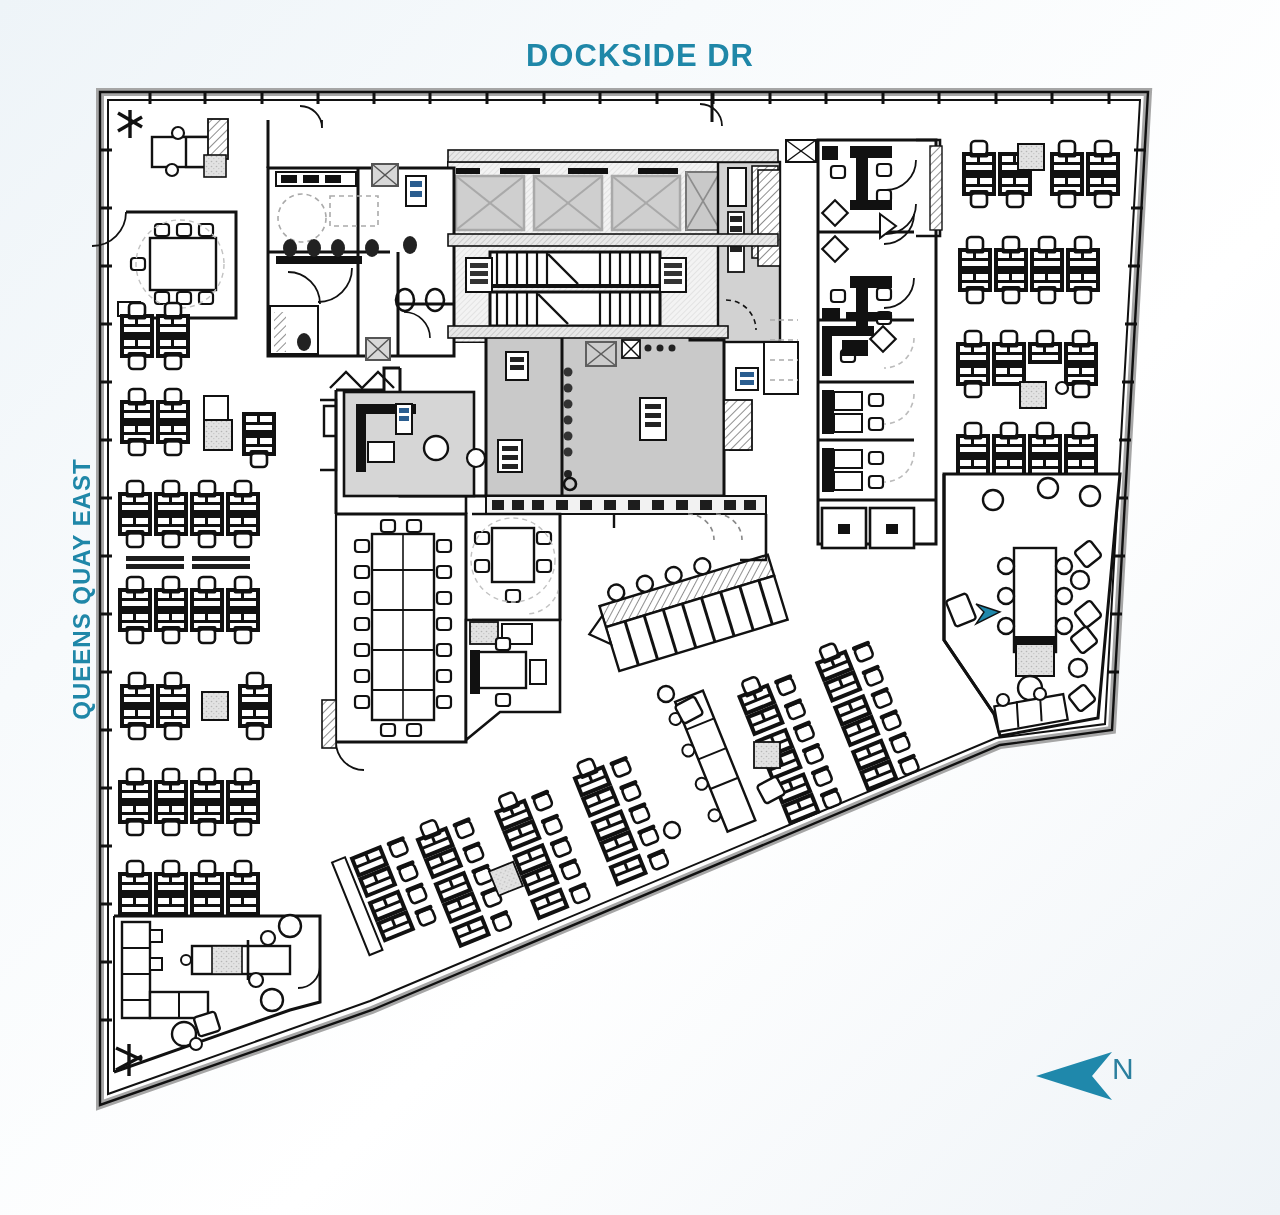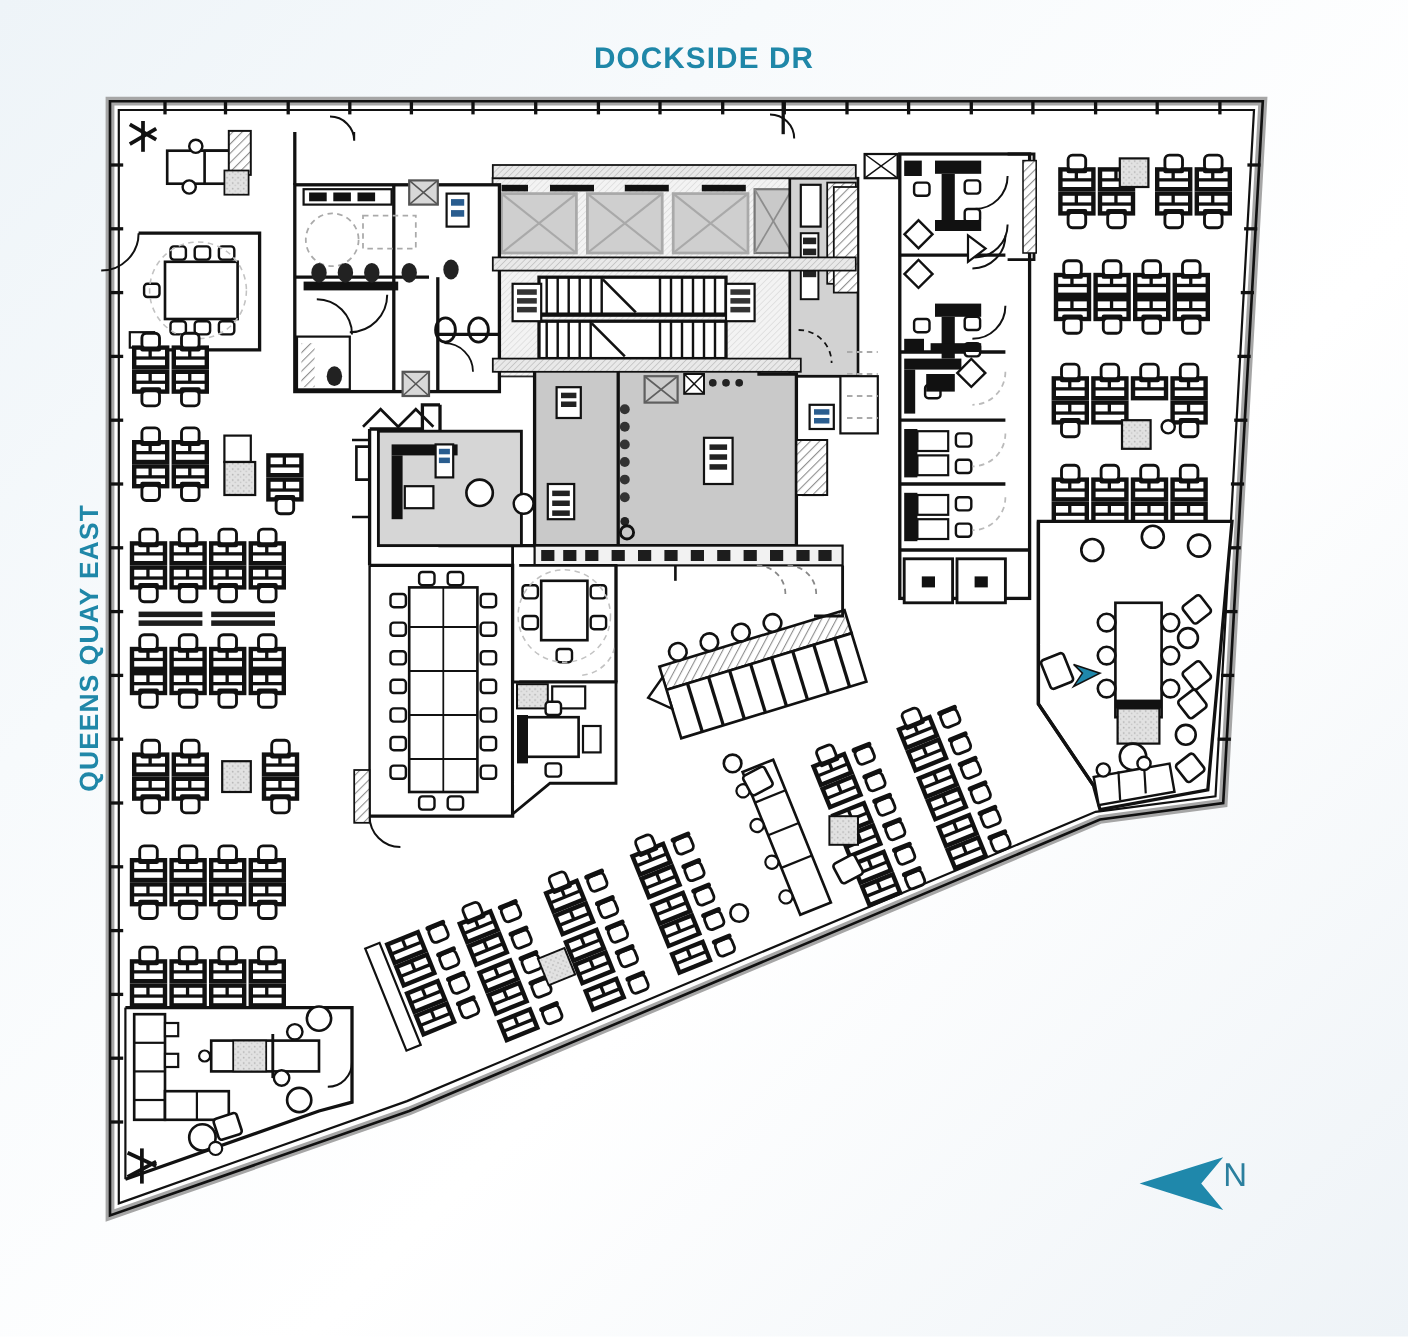--- a/index.html
+++ b/index.html
@@ -7,21 +7,21 @@
     width:1280px;height:1215px;
     background:linear-gradient(135deg,#eef4f8 0%,#f7fafc 28%,#ffffff 60%,#eef3f7 100%);
     font-family:"Liberation Sans",sans-serif;
     overflow:hidden;position:relative;
   }
   #plan-root{position:absolute;inset:0;}
   .street-label{
     position:absolute;color:#1f87a8;font-weight:bold;letter-spacing:1px;
     font-family:"Liberation Sans",sans-serif;user-select:none;
   }
-  #dockside-dr{top:38px;left:0;width:1280px;text-align:center;font-size:27px;}
+  #dockside-dr{top:38px;left:0;width:1280px;text-align:center;font-size:31px;}
   #queens-quay-east{
     left:-128px;top:575px;width:420px;text-align:center;font-size:24px;
     transform:rotate(-90deg);transform-origin:center center;
   }
   #north-indicator{position:absolute;left:1030px;top:1048px;width:130px;height:56px;}
   #north-letter{
     position:absolute;left:1112px;top:1052px;font-size:30px;color:#2b7f9e;
     font-family:"Liberation Sans",sans-serif;
   }
   svg{display:block;}

